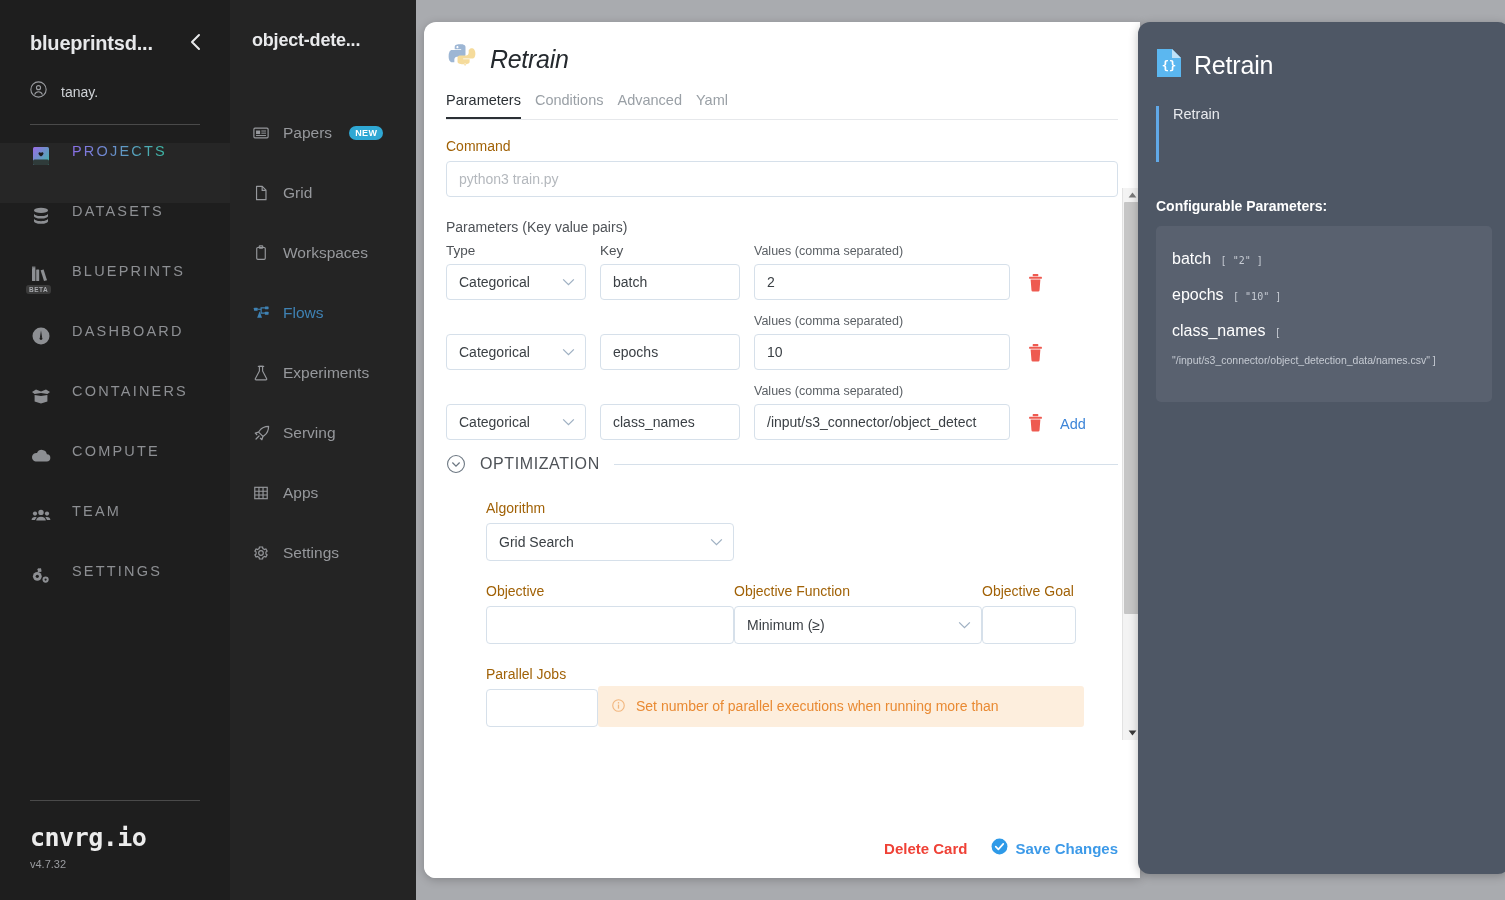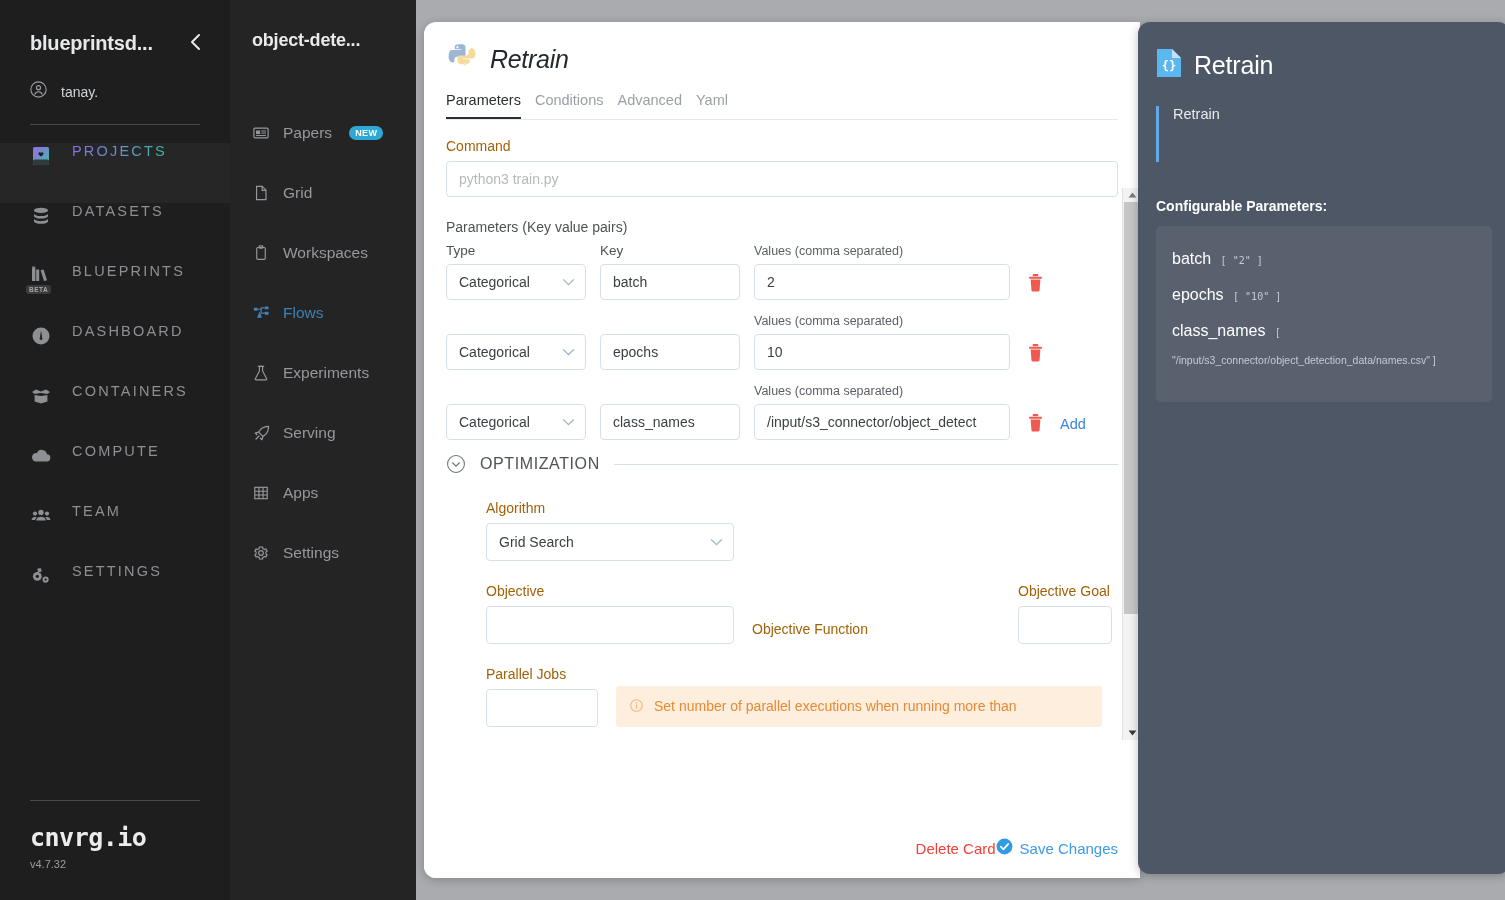--- a/index.html
+++ b/index.html
@@ -111,42 +111,42 @@
   .param-row{ display:flex; align-items:flex-end; gap:14px; margin-bottom:14px;}
   .trash{ width:22px; cursor:pointer; display:flex; align-items:center; justify-content:center; padding-bottom:8px;}
   .add-link{ color:#3d85d8; font-size:14.5px; cursor:pointer; padding-bottom:8px; }
 
   .opt-head{ display:flex; align-items:center; gap:14px; margin:14px 0 0 0;}
   .opt-caret{ width:20px; height:20px; flex:0 0 20px; }
   .opt-title{ font-size:16px; color:#4e5257; letter-spacing:.6px; }
   .opt-rule{ flex:1; height:1px; background:#d6e0ea; }
 
   .opt-body{ padding-left:40px; padding-top:26px; }
-  .row2{ display:flex; gap:18px; align-items:flex-end; margin-top:22px;}
+  .row2{ display:flex; align-items:flex-end; margin-top:22px;}
 
   .warn{
     background:#fdeedd; color:#e98a33; font-size:14px;
     padding:12px 14px 12px 38px; border-radius:3px; position:relative;
     line-height:1.2;
   }
   .warn .warn-ico{ position:absolute; left:14px; top:13px; opacity:.55;}
 
   
   .vscroll{
     position:absolute; right:0px; top:68px; width:18px; height:552px;
     background:#f3f3f3; border-left:1px solid #e2e2e2;
   }
   .vscroll .thumb{ position:absolute; top:14px; left:1px; width:16px; height:412px; background:#c6c6c6; border-radius:1px;}
   .vscroll .arr{ position:absolute; left:0; width:18px; height:14px; display:flex; align-items:center; justify-content:center; color:#6b6b6b; font-size:9px;}
   .vscroll .arr.up{ top:0; }
   .vscroll .arr.down{ bottom:0; }
 
   .card-foot{
     height:60px; display:flex; align-items:center; justify-content:flex-end;
-    padding-right:22px; background:#fff;
+    gap:24px; padding-right:22px; background:#fff;font-weight:bold;
   }
   .del-card{ color:#ef4136; font-size:15px; cursor:pointer;}
   .save-changes{ color:#3d9ae8; font-size:15px; cursor:pointer; display:flex; align-items:center; gap:7px;}
 
   
   .rpanel{
     position:absolute; right:-5px; top:22px; width:372px; height:852px;
     background:#4e5765; border-radius:12px;
     box-shadow:0 2px 10px rgba(0,0,0,.25);
     padding:26px 18px 0 18px; color:#fff;
@@ -528,20 +528,28 @@
             </span>
           </div>
 
           <div class="row2">
             <div style="width:248px;">
               <div class="fld-label">Objective</div>
               <input class="txt-input" style="height: 38px;" value="">
             </div>
             <div style="width:248px;">
               <div class="fld-label">Objective Function</div>
+              <div class="select" style="height:38px;">
+                <span>Minimum (≥)</span>
+                <span class="chev">
+                  <svg width="13" height="8" viewBox="0 0 14 9">
+                      <polyline points="1,1.5 7,7.5 13,1.5" fill="none" stroke="#9fb0c2" stroke-width="1.4"></polyline>
+                    </svg>
+                </span>
+              </div>
             </div>
             <div style="width:94px;">
               <div class="fld-label">Objective Goal</div>
               <input class="txt-input" style="height: 38px;" value="">
             </div>
           </div>
 
           <div class="row2">
             <div style="width:112px;">
               <div class="fld-label">Parallel Jobs</div>

